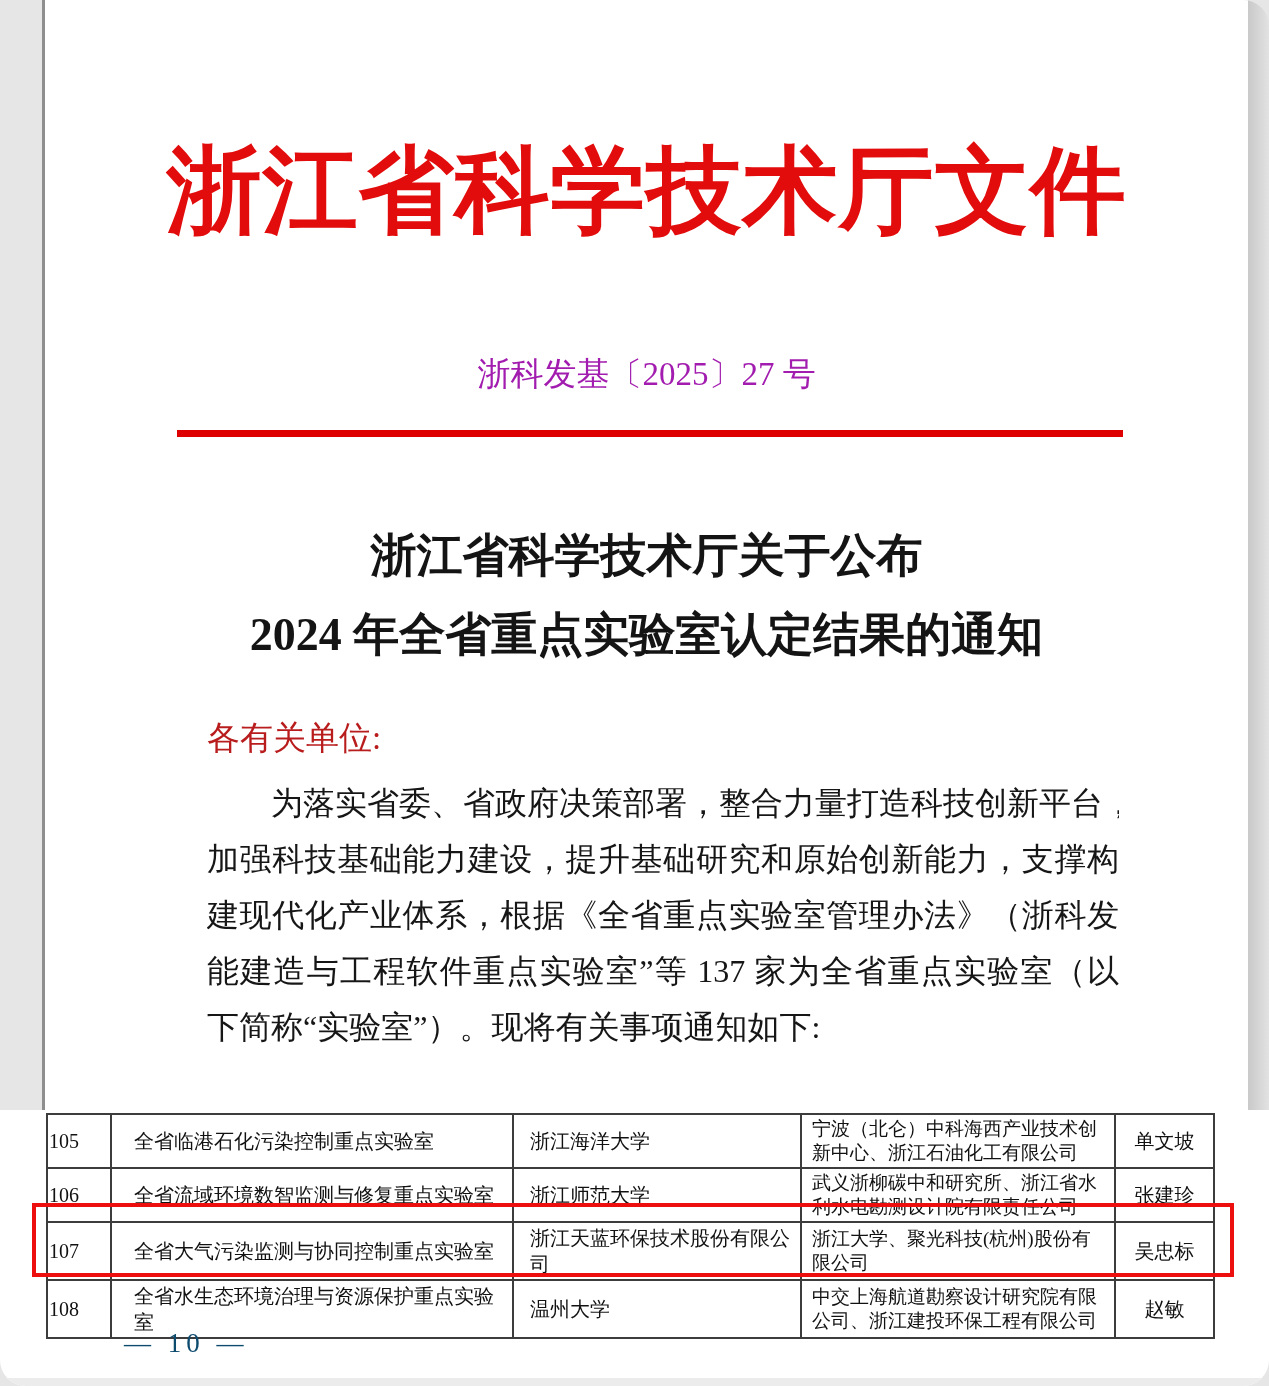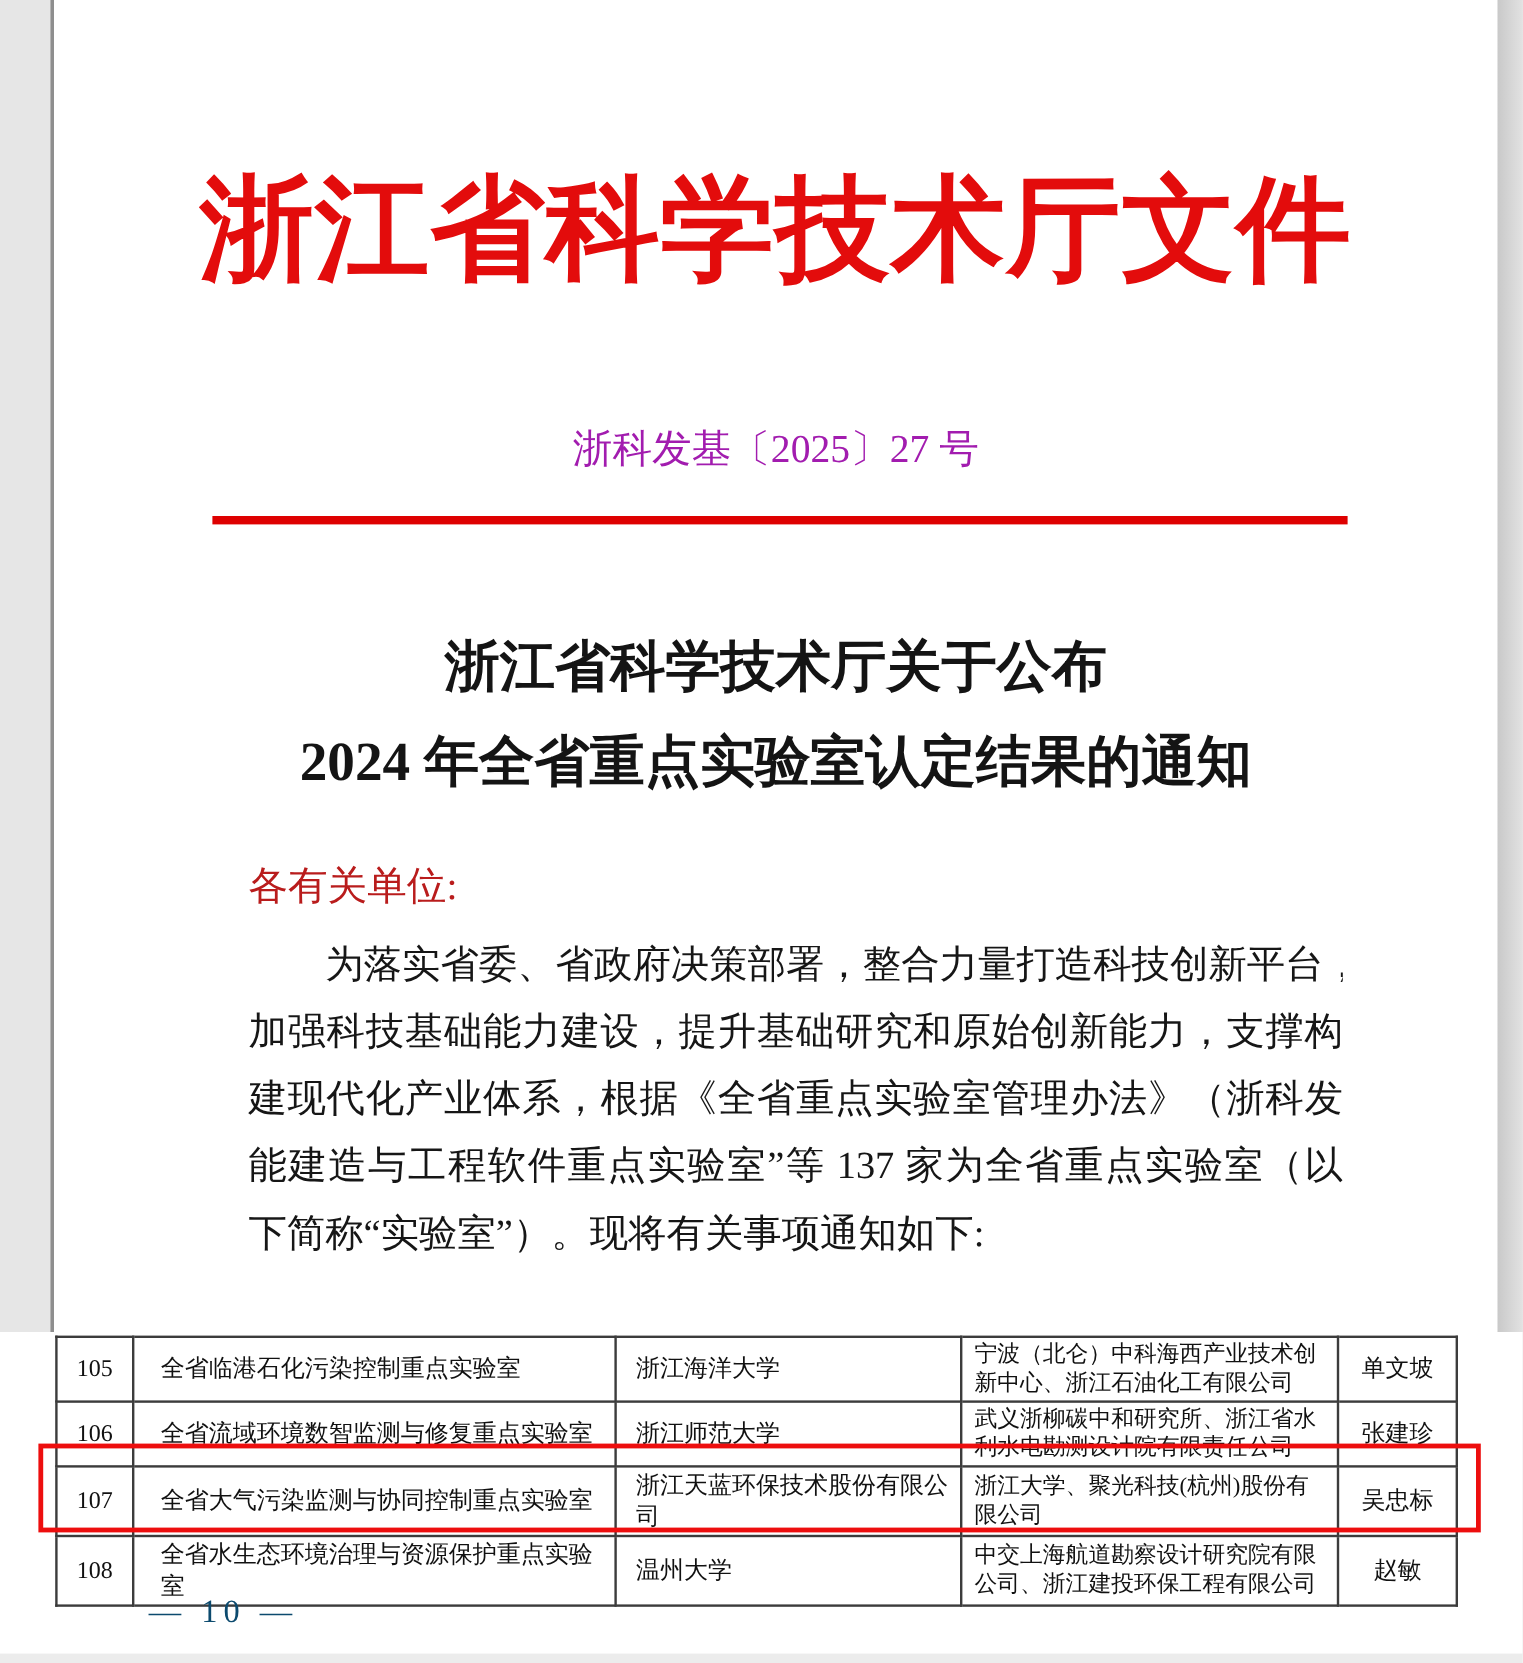--- a/index.html
+++ b/index.html
@@ -5,20 +5,21 @@
   html, body {
     margin: 0; padding: 0;
     width: 1269px; height: 1386px;
     background: #e6e6e6;
     font-family: "Liberation Serif", "DejaVu Serif", serif;
   }
   .screen {
     position: relative;
     width: 1269px; height: 1386px;
     overflow: hidden;
+    border-radius: 26px;
   }
   
   .page {
     position: absolute;
     left: 42px; top: 0;
     width: 1203px; height: 1110px;
     background: #ffffff;
     border-left: 3px solid #8e8e8e;
   }
   .right-gutter {
@@ -104,21 +105,21 @@
     table-layout: fixed;
   }
   .lab-table td {
     border: 2px solid #3c3c3c;
     font-size: 20px;
     color: #111111;
     padding: 2px 8px;
     vertical-align: middle;
     line-height: 26px;
   }
-  .lab-table td.col-no { padding: 2px 16px; }
+  .lab-table td.col-no { padding: 2px 1px; }
   .lab-table td.col-lab { padding-left: 22px; margin-left: 19px; }
   .lab-table td.col-institution { padding-left: 16px; }
   .lab-table td.col-partners { font-size: 19px; line-height: 24px; padding: 2px 10px; }
   .lab-table td.col-director { text-align: center; }
   .lab-table tr:nth-child(1) { height: 50px; }
   .lab-table tr:nth-child(2) { height: 48px; }
   .lab-table tr:nth-child(3) { height: 54px; }
   .lab-table tr:nth-child(4) { height: 46px; }
   .highlight-box {
     position: absolute;

